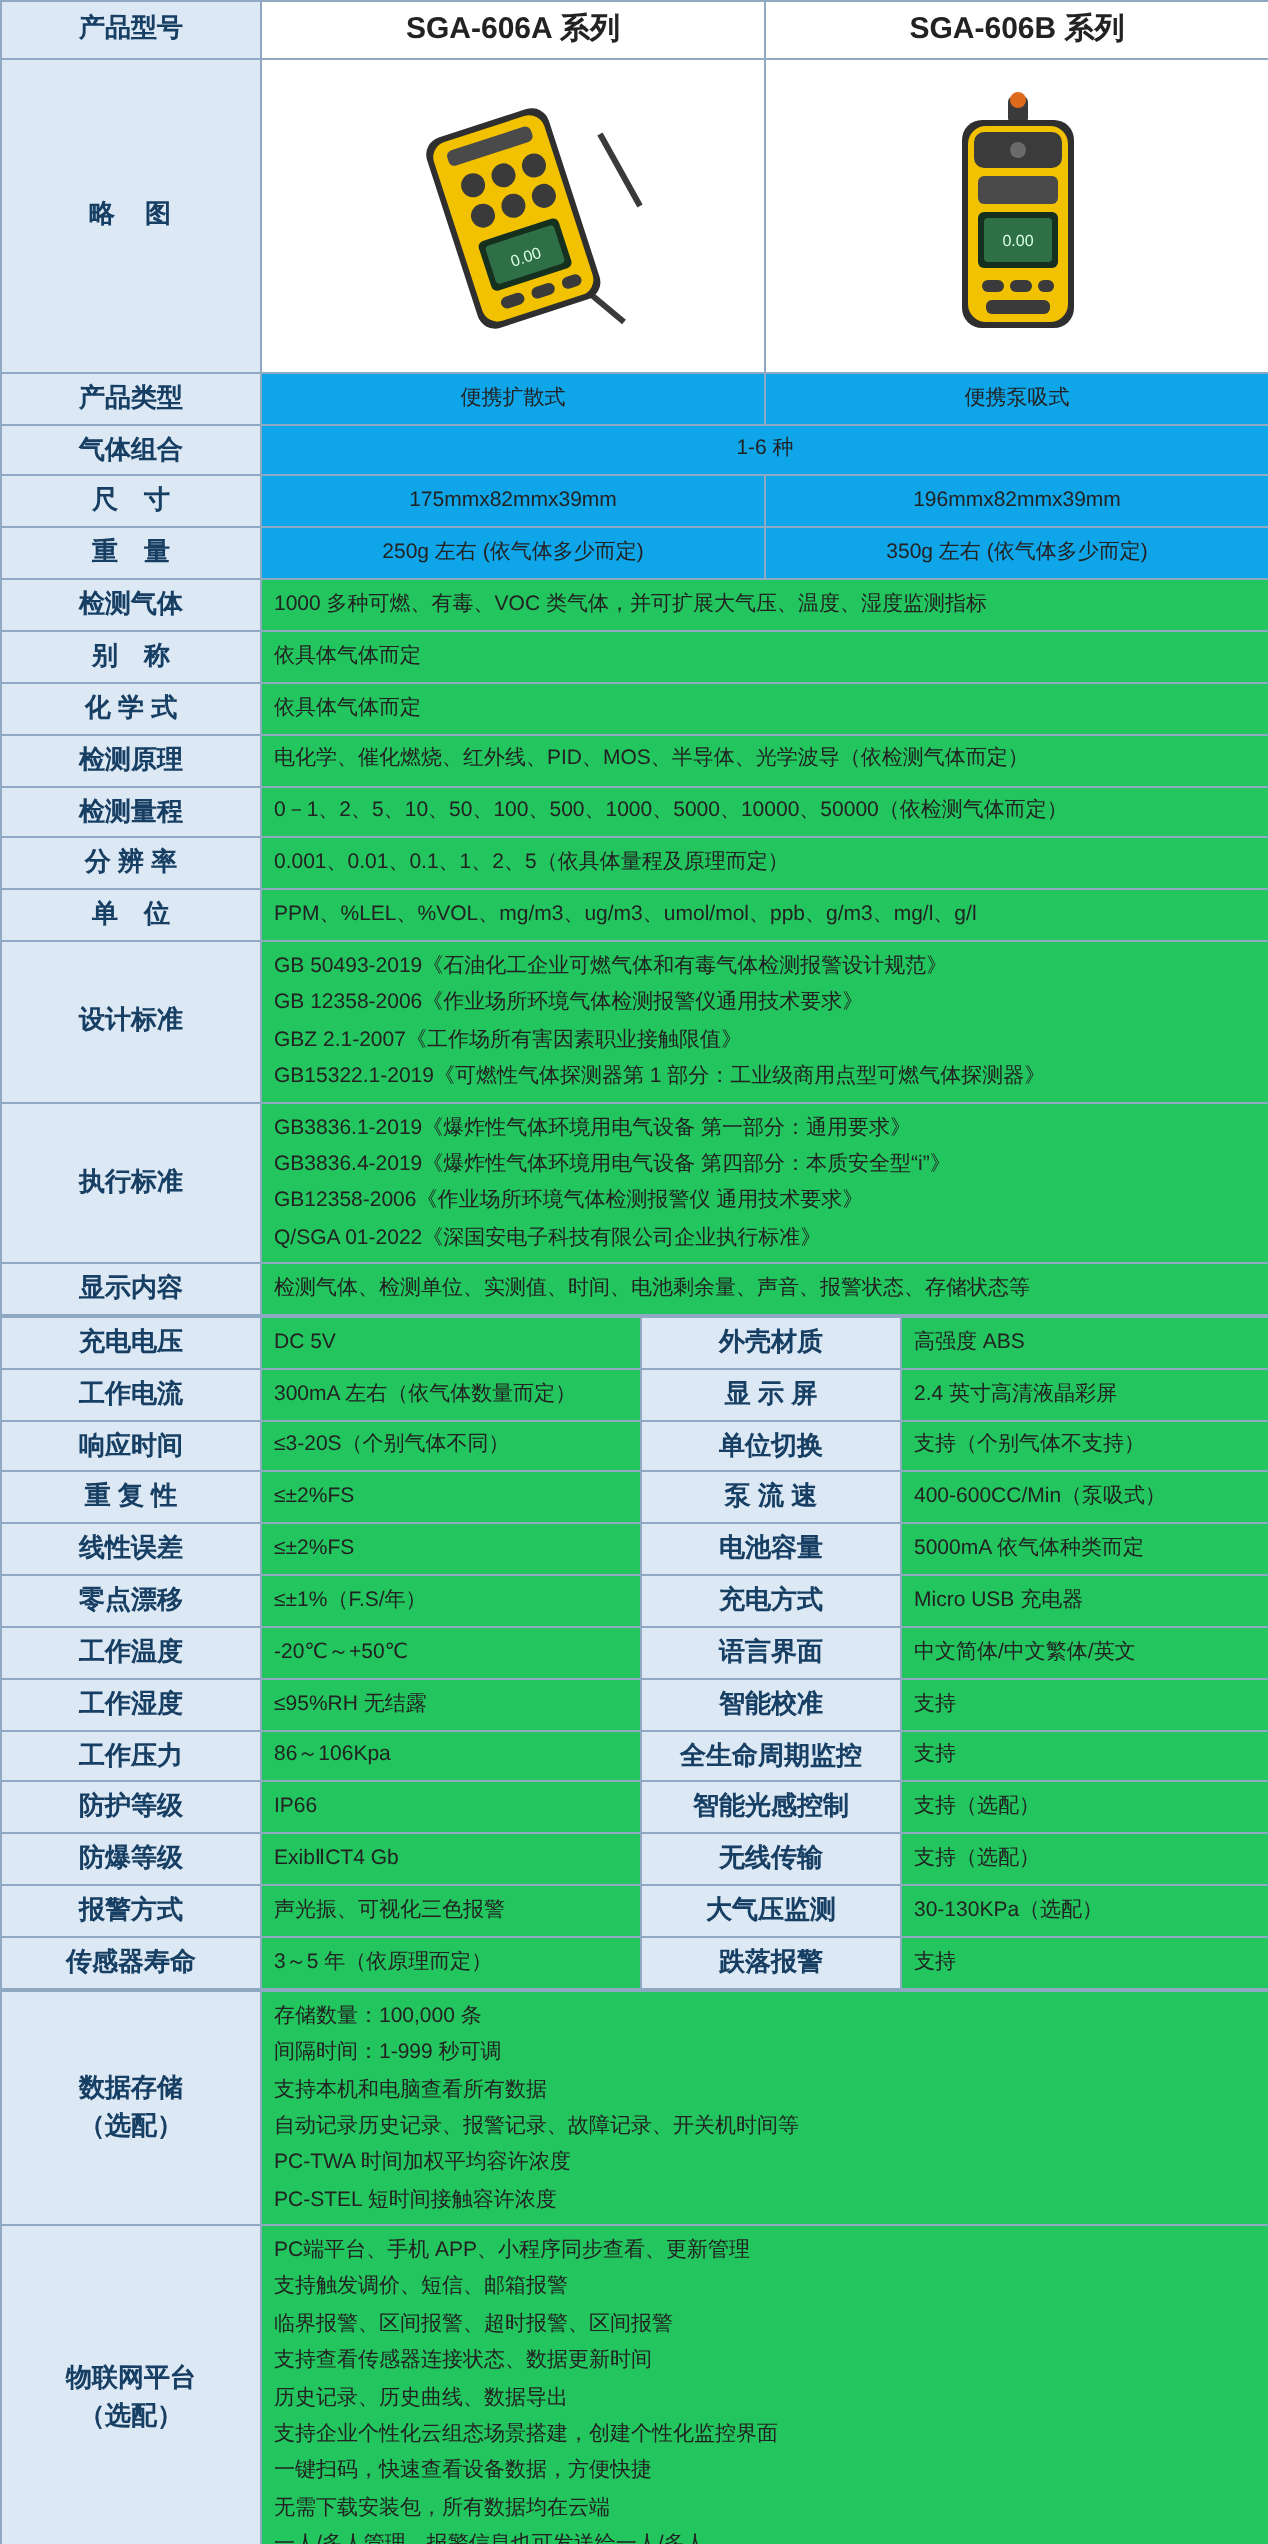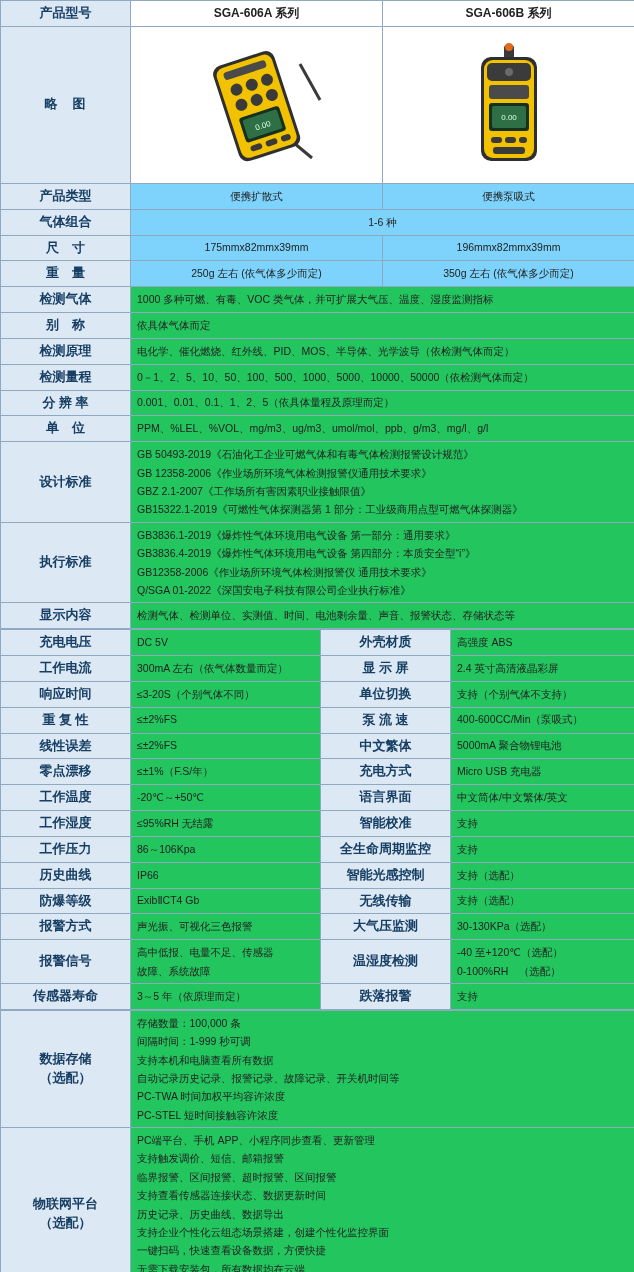--- a/index.html
+++ b/index.html
@@ -29,29 +29,29 @@
     font-size:13px;
   }
   .lbl-wide{letter-spacing:0.08em;}
   .val{
     background:#22c55e;
     text-align:left;
     font-size:10.5px;
     color:#222;
   }
   .val-c{
-    background:#7dd3fc;
+    background:#0ea5e9;
     text-align:center;
     font-size:10.5px;
     color:#222;
   }
   .val-c-top{
     background:#ffffff;
     text-align:center;
-    font-size:12px;
+    font-size:15px;
     color:#222;
     font-weight:bold;
   }
   .multi{line-height:1.75;}
   .imgcell{
     background:#ffffff;
     text-align:center;
     padding:8px 0;
     height:140px;
   }
@@ -160,20 +160,24 @@
   <tr>
     <td class="lbl">检测气体</td>
     <td class="val" colspan="2">1000 多种可燃、有毒、VOC 类气体，并可扩展大气压、温度、湿度监测指标</td>
   </tr>
 
   <tr>
     <td class="lbl">别　称</td>
     <td class="val" colspan="2">依具体气体而定</td>
   </tr>
 
+  <tr>
+    <td class="lbl">化 学 式</td>
+    <td class="val" colspan="2">依具体气体而定</td>
+  </tr>
 
   <tr>
     <td class="lbl">检测原理</td>
     <td class="val" colspan="2">电化学、催化燃烧、红外线、PID、MOS、半导体、光学波导（依检测气体而定）</td>
   </tr>
 
   <tr>
     <td class="lbl">检测量程</td>
     <td class="val" colspan="2">0－1、2、5、10、50、100、500、1000、5000、10000、50000（依检测气体而定）</td>
   </tr>
@@ -249,22 +253,22 @@
   <tr>
     <td class="lbl">重 复 性</td>
     <td class="val">≤±2%FS</td>
     <td class="lbl">泵 流 速</td>
     <td class="val">400-600CC/Min（泵吸式）</td>
   </tr>
 
   <tr>
     <td class="lbl">线性误差</td>
     <td class="val">≤±2%FS</td>
-    <td class="lbl">中文繁体</td>
-    <td class="val">5000mA 聚合物锂电池</td>
+    <td class="lbl">电池容量</td>
+    <td class="val">5000mA 依气体种类而定</td>
   </tr>
 
   <tr>
     <td class="lbl">零点漂移</td>
     <td class="val">≤±1%（F.S/年）</td>
     <td class="lbl">充电方式</td>
     <td class="val">Micro USB 充电器</td>
   </tr>
 
   <tr>
@@ -282,52 +286,40 @@
   </tr>
 
   <tr>
     <td class="lbl">工作压力</td>
     <td class="val">86～106Kpa</td>
     <td class="lbl">全生命周期监控</td>
     <td class="val">支持</td>
   </tr>
 
   <tr>
-    <td class="lbl">历史曲线</td>
+    <td class="lbl">防护等级</td>
     <td class="val">IP66</td>
     <td class="lbl">智能光感控制</td>
     <td class="val">支持（选配）</td>
   </tr>
 
   <tr>
     <td class="lbl">防爆等级</td>
     <td class="val">ExibⅡCT4 Gb</td>
     <td class="lbl">无线传输</td>
     <td class="val">支持（选配）</td>
   </tr>
 
   <tr>
     <td class="lbl">报警方式</td>
     <td class="val">声光振、可视化三色报警</td>
     <td class="lbl">大气压监测</td>
     <td class="val">30-130KPa（选配）</td>
   </tr>
 
-  <tr>
-    <td class="lbl">报警信号</td>
-    <td class="val multi">
-      <div>高中低报、电量不足、传感器</div>
-      <div>故障、系统故障</div>
-    </td>
-    <td class="lbl">温湿度检测</td>
-    <td class="val multi">
-      <div>-40 至+120℃（选配）</div>
-      <div>0-100%RH　（选配）</div>
-    </td>
-  </tr>
 
   <tr>
     <td class="lbl">传感器寿命</td>
     <td class="val">3～5 年（依原理而定）</td>
     <td class="lbl">跌落报警</td>
     <td class="val">支持</td>
   </tr>
 </tbody>
   </table>
 

